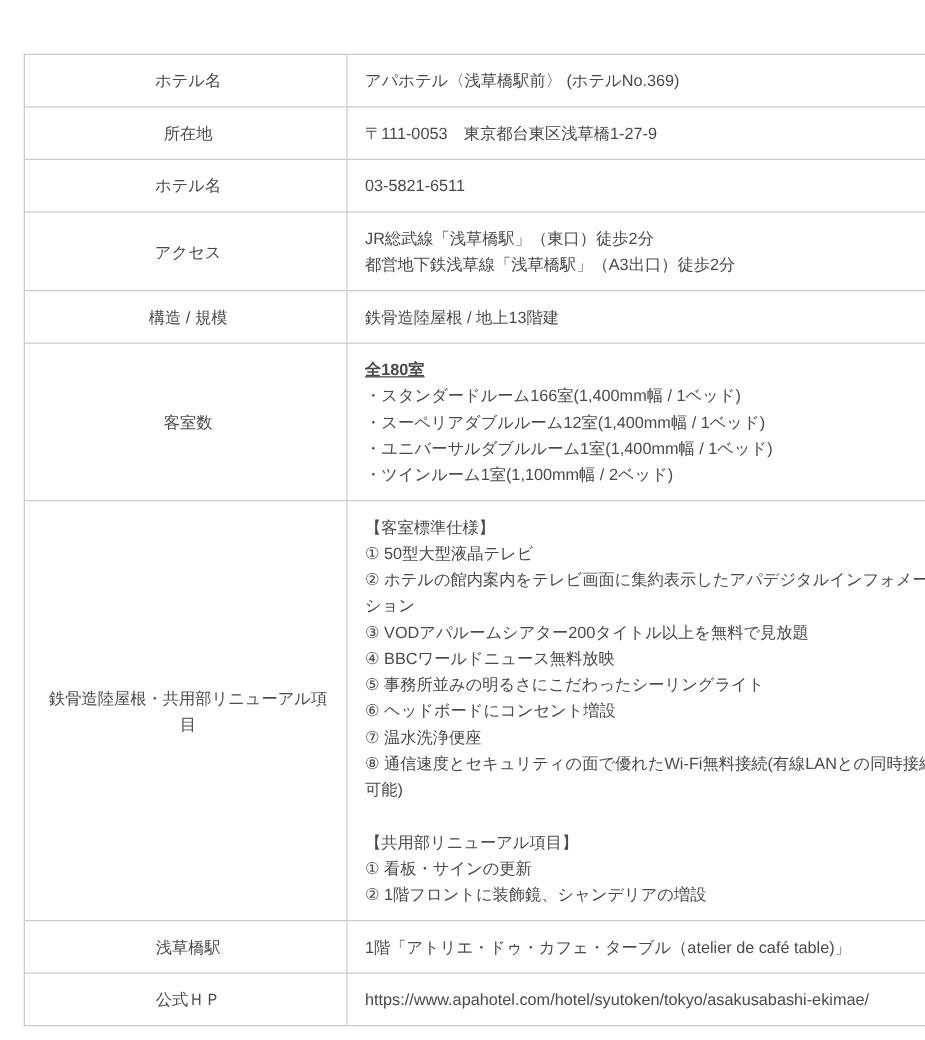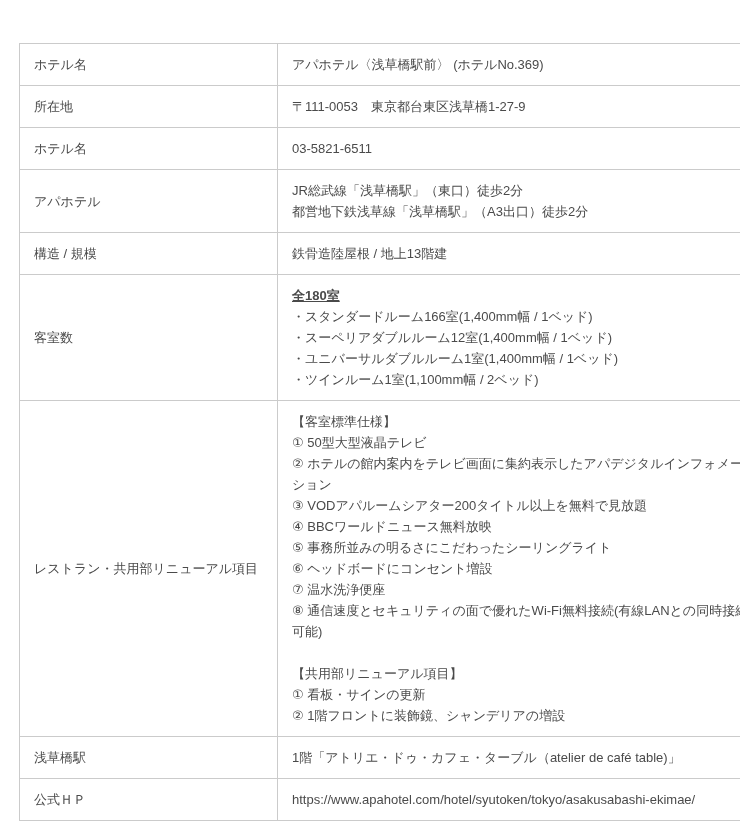--- a/index.html
+++ b/index.html
@@ -26,20 +26,21 @@
   table.info-table td {
     border: 1px solid #cbcbcb;
     vertical-align: middle;
     padding: 10px 10px 10px 14px;
     line-height: 21px;
     word-break: break-all;
     overflow-wrap: break-word;
   }
   td.label-cell {
     width: 233px;
+    text-align: center;
   }
   td.value-cell {
     width: 464px;
   }
   .vline {
     min-height: 21px;
   }
   .room-total {
     font-weight: bold;
     text-decoration: underline;
@@ -63,21 +64,21 @@
           <div class="vline">〒111-0053　東京都台東区浅草橋1-27-9</div>
         </td>
       </tr>
       <tr>
         <td class="label-cell">ホテル名</td>
         <td class="value-cell">
           <div class="vline">03-5821-6511</div>
         </td>
       </tr>
       <tr>
-        <td class="label-cell">アパホテル</td>
+        <td class="label-cell">アクセス</td>
         <td class="value-cell">
           <div class="vline">JR総武線「浅草橋駅」（東口）徒歩2分</div>
           <div class="vline">都営地下鉄浅草線「浅草橋駅」（A3出口）徒歩2分</div>
         </td>
       </tr>
       <tr>
         <td class="label-cell">構造 / 規模</td>
         <td class="value-cell">
           <div class="vline">鉄骨造陸屋根 / 地上13階建</div>
         </td>
@@ -86,21 +87,21 @@
         <td class="label-cell">客室数</td>
         <td class="value-cell">
           <div class="vline"><span class="room-total">全180室</span></div>
           <div class="vline">・スタンダードルーム166室(1,400mm幅 / 1ベッド)</div>
           <div class="vline">・スーペリアダブルルーム12室(1,400mm幅 / 1ベッド)</div>
           <div class="vline">・ユニバーサルダブルルーム1室(1,400mm幅 / 1ベッド)</div>
           <div class="vline">・ツインルーム1室(1,100mm幅 / 2ベッド)</div>
         </td>
       </tr>
       <tr>
-        <td class="label-cell">レストラン・共用部リニューアル項目</td>
+        <td class="label-cell">鉄骨造陸屋根・共用部リニューアル項目</td>
         <td class="value-cell">
           <div class="vline">【客室標準仕様】</div>
           <div class="vline">① 50型大型液晶テレビ</div>
           <div class="vline">② ホテルの館内案内をテレビ画面に集約表示したアパデジタルインフォメーション</div>
           <div class="vline">③ VODアパルームシアター200タイトル以上を無料で見放題</div>
           <div class="vline">④ BBCワールドニュース無料放映</div>
           <div class="vline">⑤ 事務所並みの明るさにこだわったシーリングライト</div>
           <div class="vline">⑥ ヘッドボードにコンセント増設</div>
           <div class="vline">⑦ 温水洗浄便座</div>
           <div class="vline">⑧ 通信速度とセキュリティの面で優れたWi-Fi無料接続(有線LANとの同時接続可能)</div>

